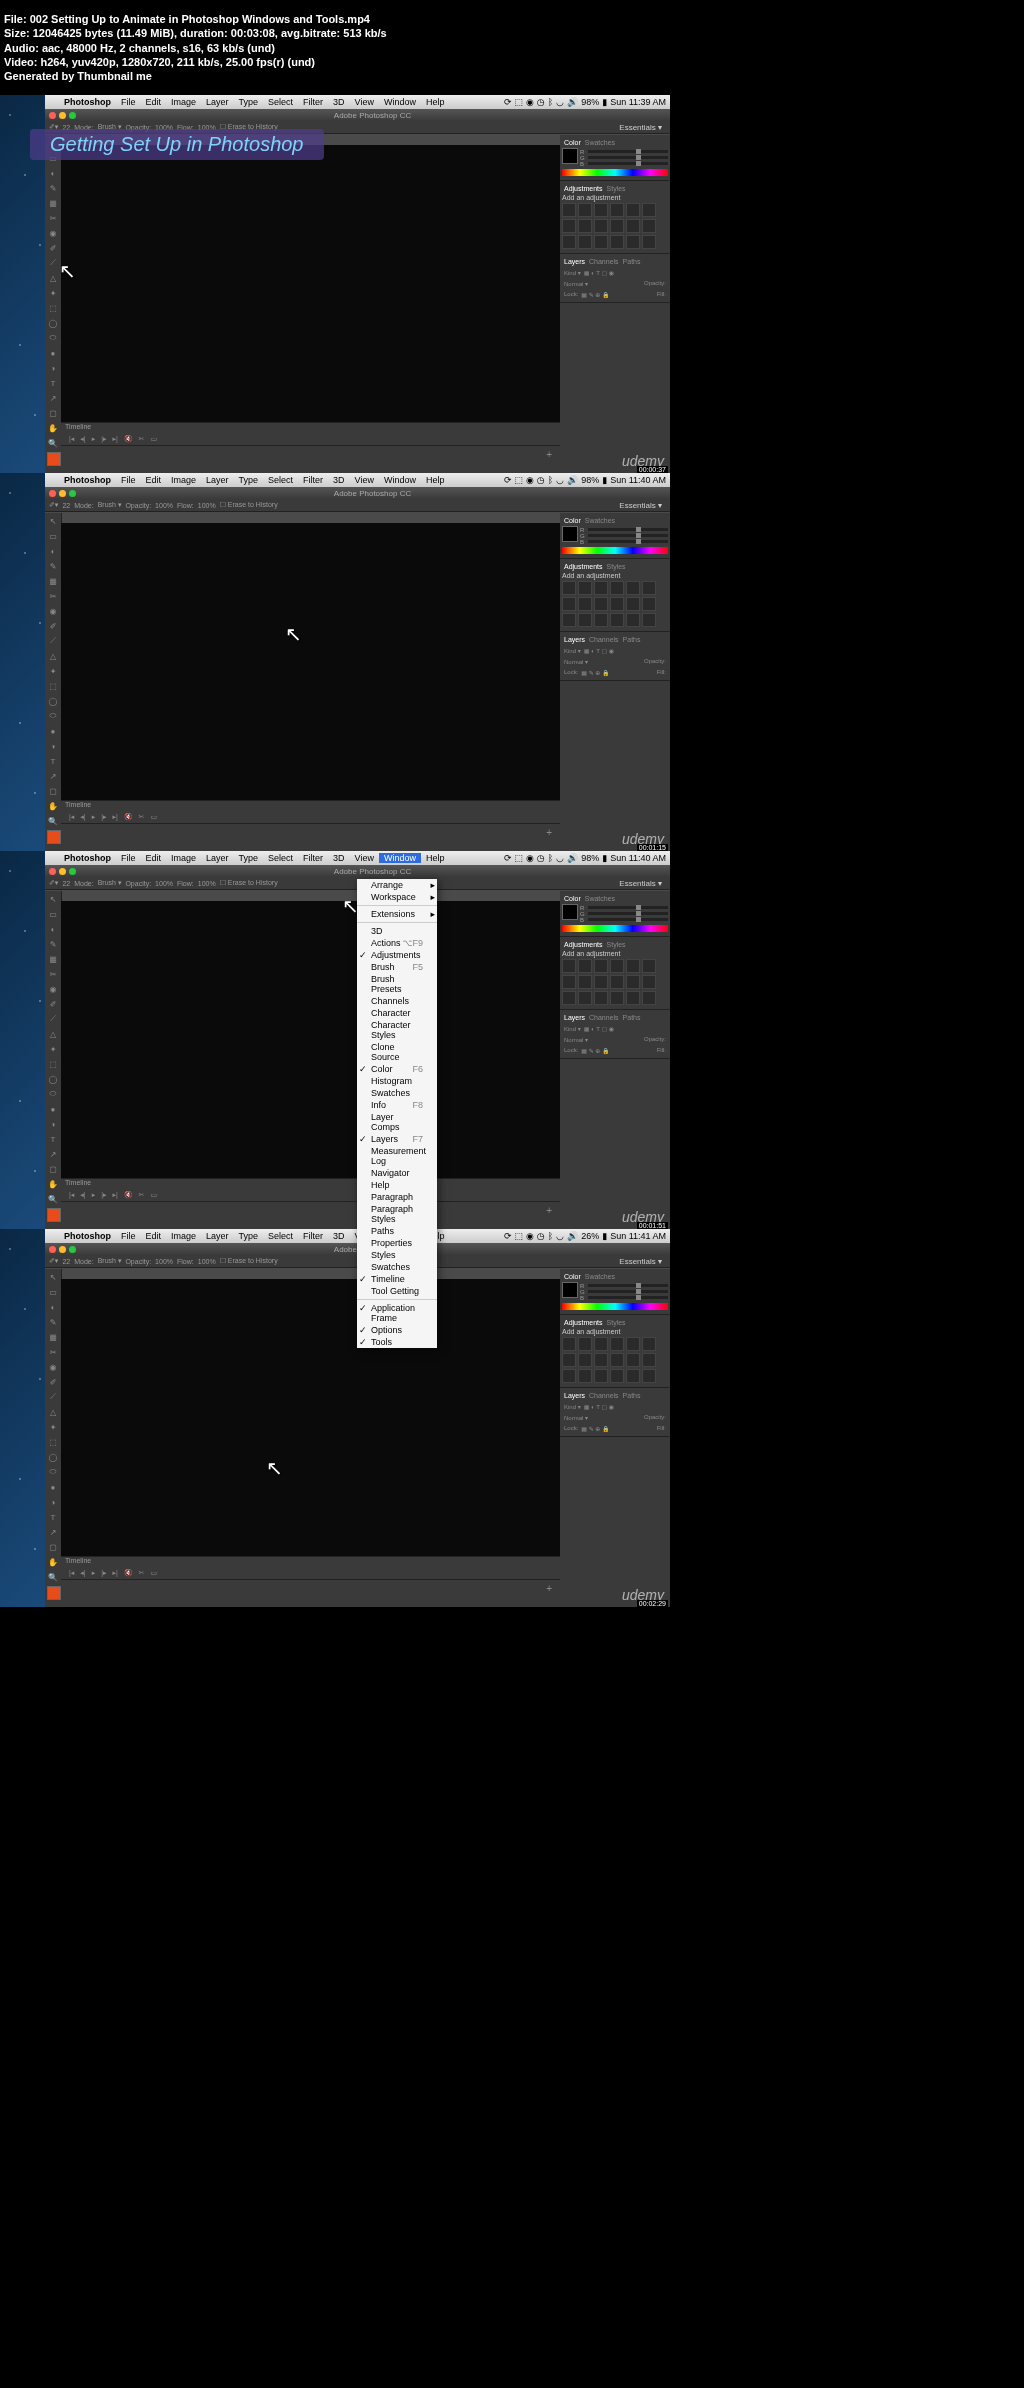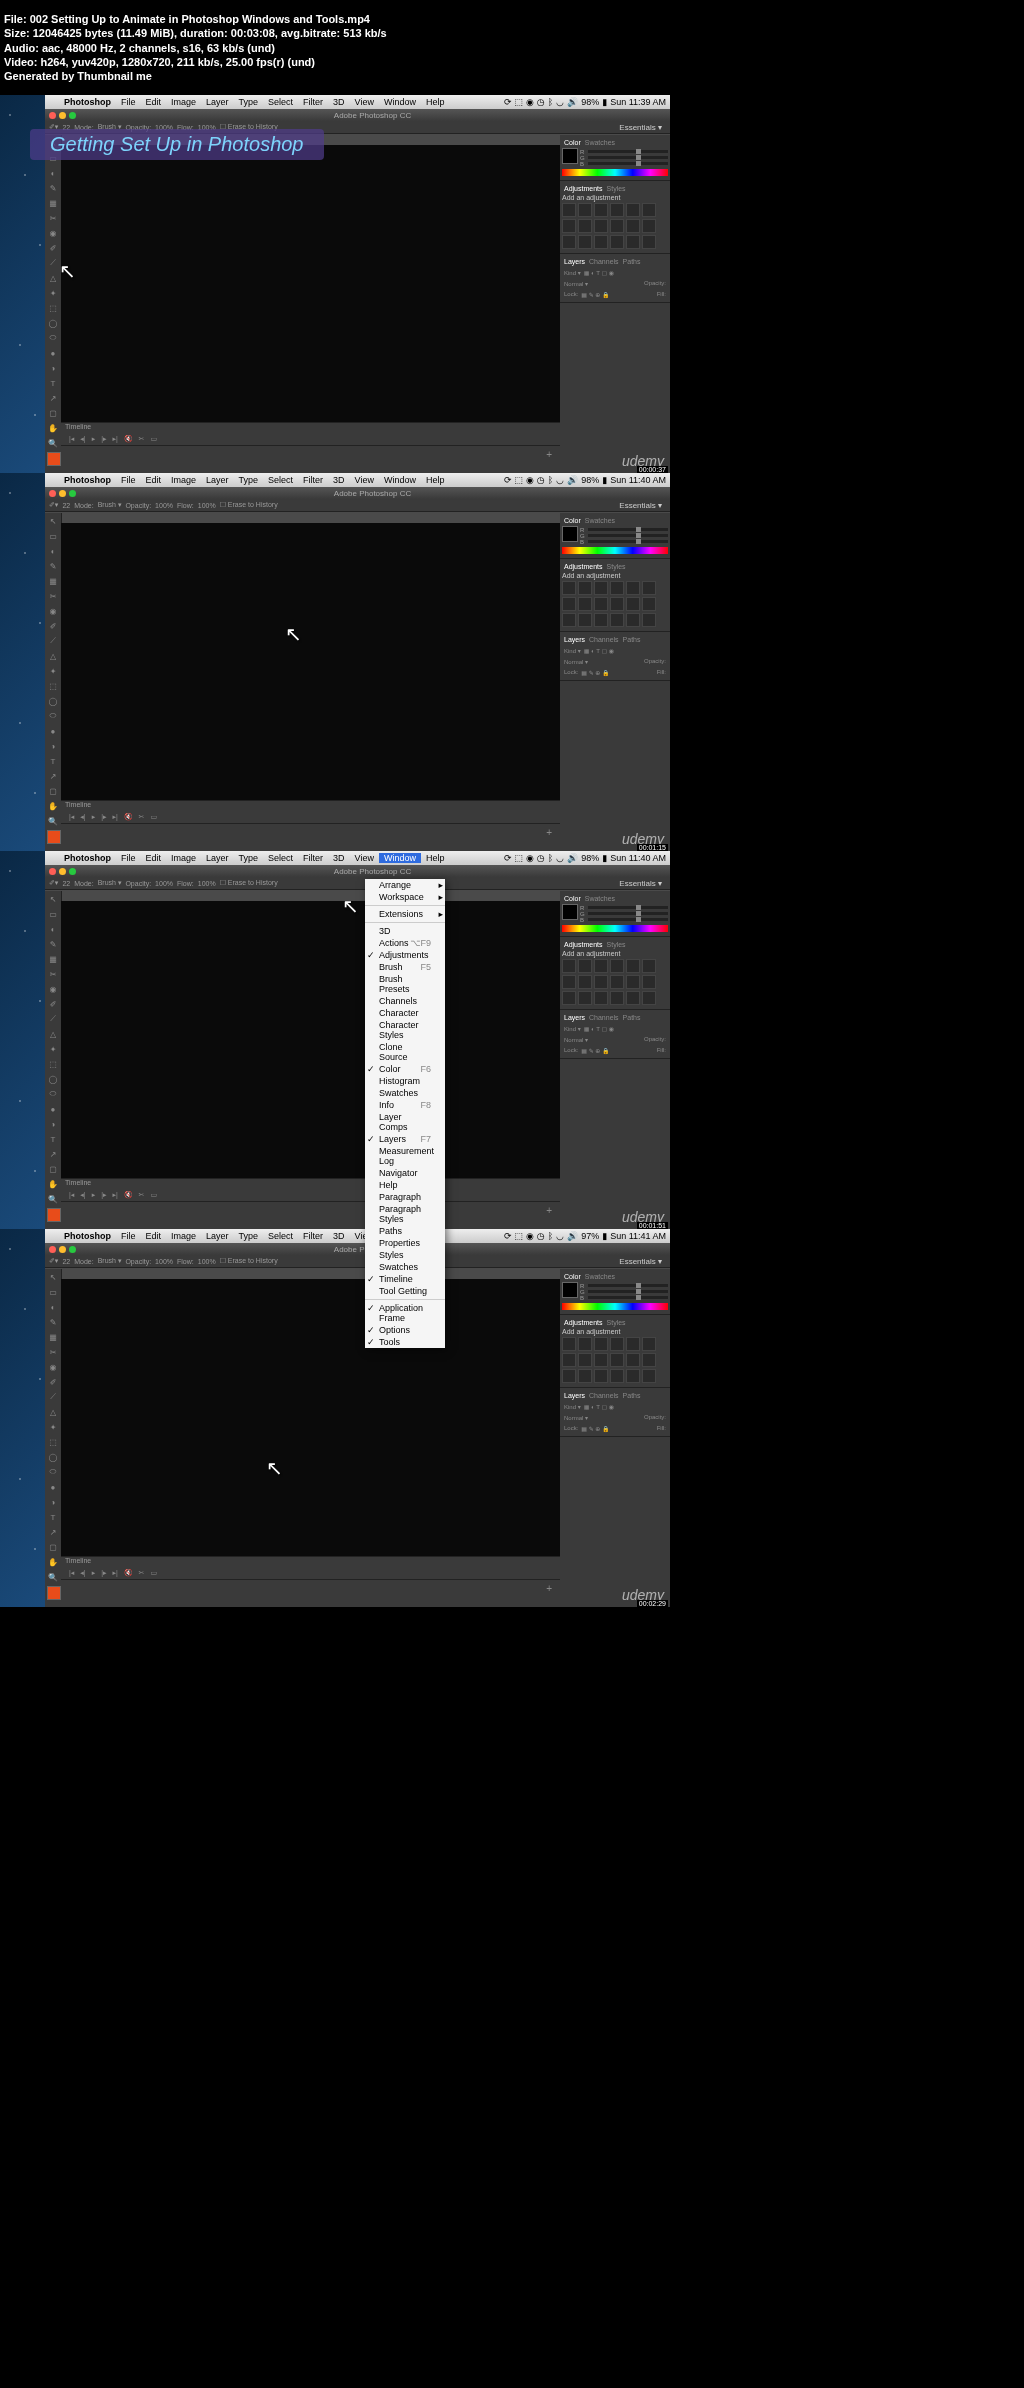--- a/index.html
+++ b/index.html
@@ -584,21 +584,21 @@
               <span style="margin-left:auto">Opacity:</span>
             </div>
      <div class="layerctrl">
               <span>Lock:</span>
               <span>▦ ✎ ⊕ 🔒</span>
               <span style="margin-left:auto">Fill:</span>
             </div>
     </div>
    </div>
 
-   <div class="wmenu" style="left:320px;top:14px">
+   <div class="wmenu" style="left:312px;top:14px">
           <div class="wmitem wmarr">Arrange</div>
           <div class="wmitem wmarr">Workspace</div>
           <div class="wmsep"></div>
           <div class="wmitem wmarr">Extensions</div>
           <div class="wmsep"></div>
           <div class="wmitem">3D</div>
           <div class="wmitem">Actions<span class="wmshort">⌥F9</span></div>
           <div class="wmitem wmchk">Adjustments</div>
           <div class="wmitem">Brush<span class="wmshort">F5</span></div>
           <div class="wmitem">Brush Presets</div>
@@ -650,21 +650,21 @@
         <span class="menuitem">Window</span>
         <span class="menuitem">Help</span>
    <span class="menuright">
     <span class="mico">⟳</span>
     <span class="mico">⬚</span>
     <span class="mico">◉</span>
     <span class="mico">◷</span>
     <span class="mico">ᛒ</span>
     <span class="mico">◡</span>
     <span class="mico">🔊</span>
-    <span>97%</span>
+    <span>26%</span>
     <span class="mico">▮</span>
     <span>Sun 11:41 AM</span>
    </span>
   </div>
   <div class="pswin">
    <div class="titlebar">
     <span class="tdot td1"></span>
     <span class="tdot td2"></span>
     <span class="tdot td3"></span>
     <span class="titlecenter">Adobe Photoshop CC</span>

